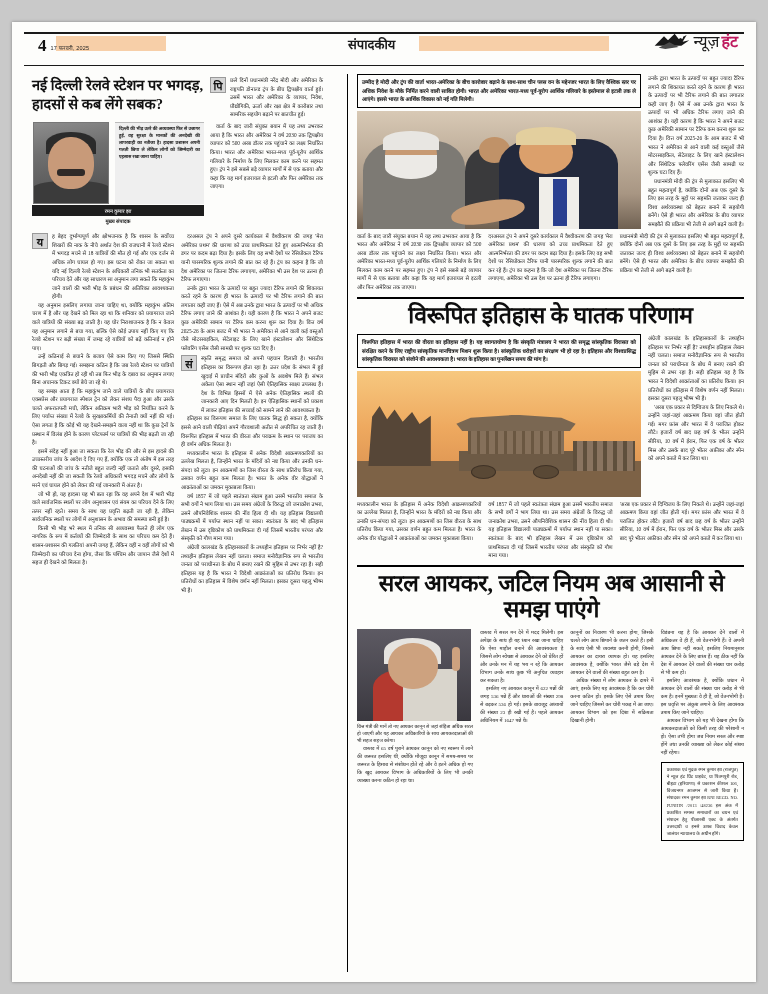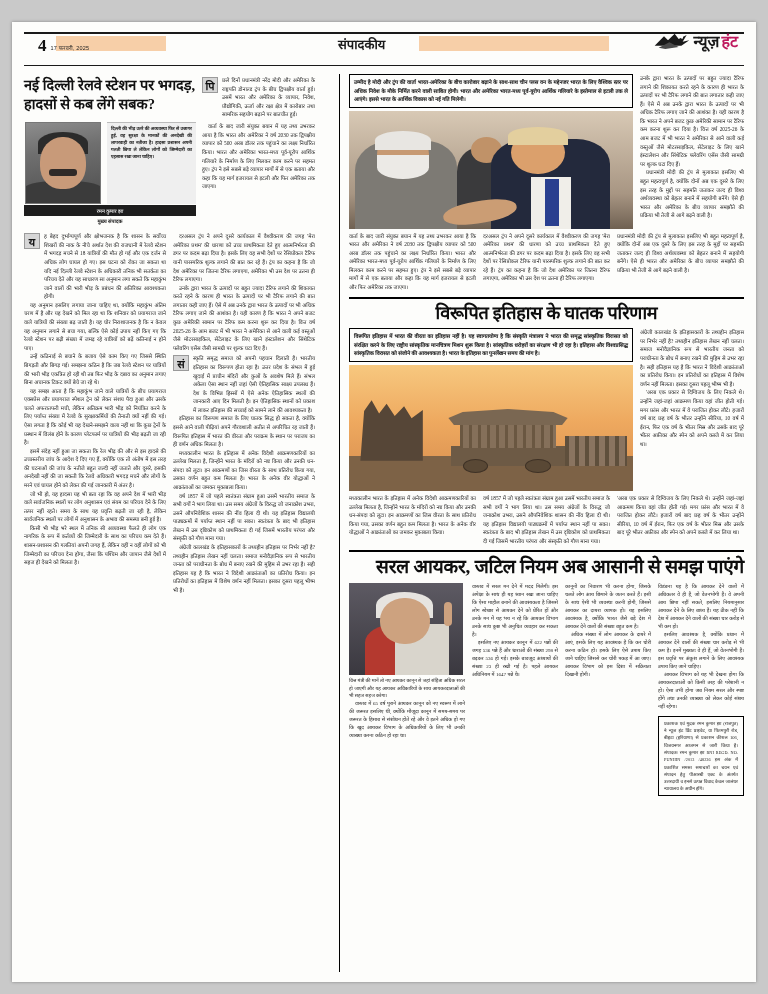--- a/index.html
+++ b/index.html
@@ -44,61 +44,61 @@
   }
   .date-band {
     position:absolute; left:32px; top:4px; width:110px; height:15px;
     background:#f7cfa8;
   }
   .date-band2 {
     position:absolute; left:395px; top:4px; width:190px; height:15px;
     background:#f7cfa8;
   }
   .section-title {
-    position:absolute; left:314px; top:3px;
+    position:absolute; left:324px; top:3px;
     font-size:13px; font-weight:bold; color:#1a1a1a;
     font-family:"Liberation Serif", serif;
   }
   .brand {
     position:absolute; right:6px; top:-2px;
     display:flex; align-items:center; gap:2px;
   }
   .brand .bird { width:40px; height:22px; }
-  .brand .b1 { font-size:16px; font-weight:bold; color:#1a1a1a; font-family:"Liberation Serif", serif;}
+  .brand .b1 { font-size:16px; font-weight:normal; color:#1a1a1a; font-family:"Liberation Serif", serif;}
   .brand .b2 { font-size:16px; font-weight:bold; color:#be185d; font-family:"Liberation Serif", serif;}
   .mh-rule-bot {
     position:absolute; left:0; right:0; bottom:-2px;
     height:1.5px; background:#1a1a1a;
   }
 
   
   .body-grid {
     position:absolute;
     left:12px; right:12px; top:52px; bottom:10px;
     display:flex;
   }
-  .col-left  { width:316px; padding-right:24px; border-right:1px solid #000; }
+  .col-left  { width:316px; padding-right:24px; border-right:1px solid #000;margin-left:8px; }
   .col-right { flex:1; padding-left:9px; }
 
   
   .hl-left {
     font-family:"Liberation Serif", serif;
     font-size:14.5px; font-weight:bold; color:#111;
     line-height:1.32; margin:2px 0 5px 0;
     width:172px;
   }
   .hl-main {
     font-family:"Liberation Serif", serif;
     font-weight:bold; color:#0d0d0d;
     font-size:22px; line-height:1.15;
     text-align:center; margin:0 0 5px 0;
     letter-spacing:-.2px;
   }
-  .hl-main.sub { font-size:18px; }
-  .hl-main.sub3 { font-size:19px; text-align:right; padding-left:2px; }
+  .hl-main.sub { font-size:23px; }
+  .hl-main.sub3 { font-size:23px; text-align:center; padding-left:2px; }
   .rule-thick { height:2px; background:#000; margin:5px 0 4px 0; }
 
   
   .tcols { display:flex; gap:7px; }
   .tcol { flex:1; }
   .txt {
     font-family:"Liberation Serif", serif;
     font-size:5.3px; line-height:1.62; color:#1b1b1b;
     text-align:justify; hyphens:auto; word-spacing:.2px;
   }

